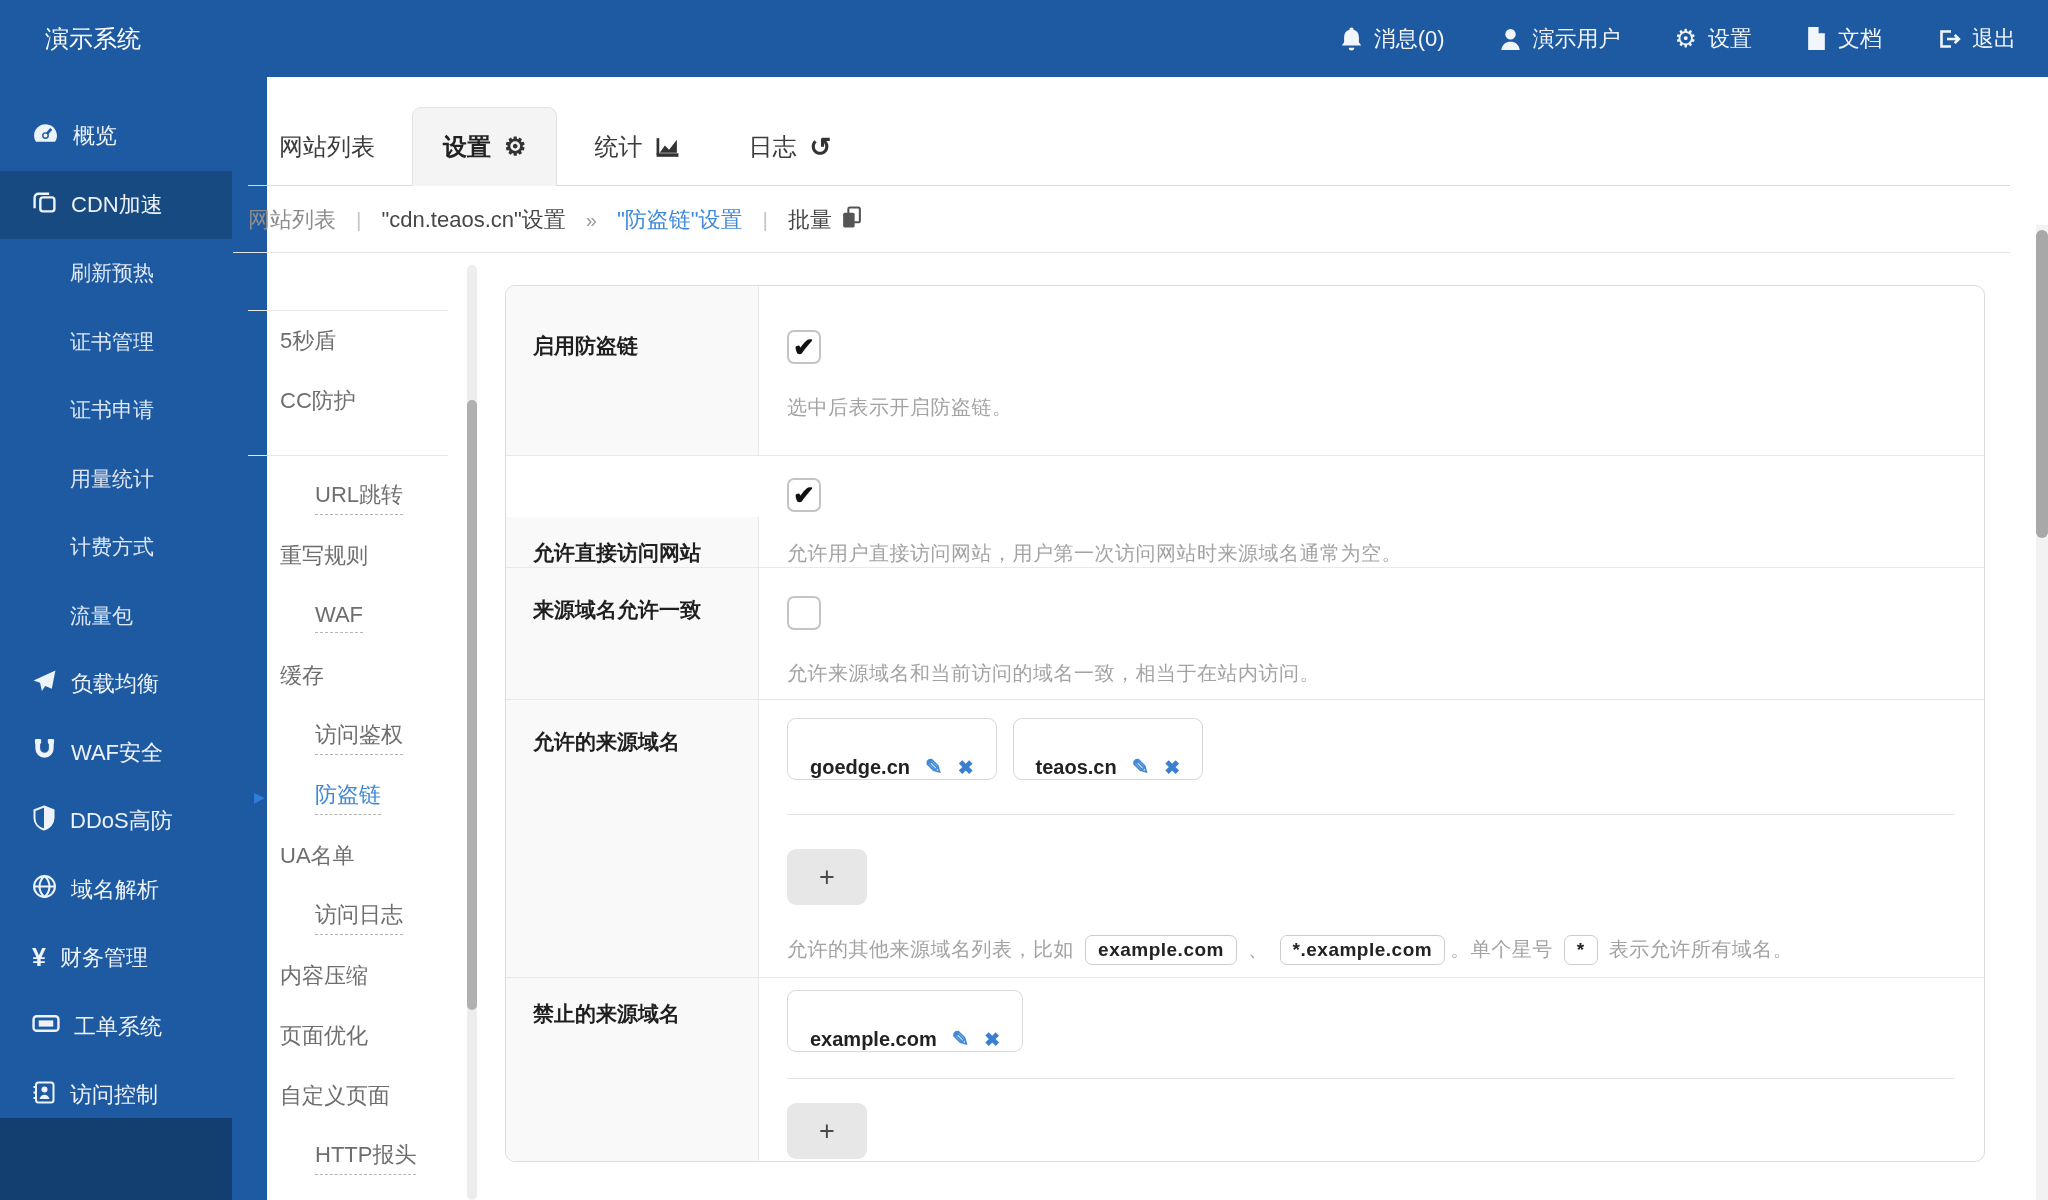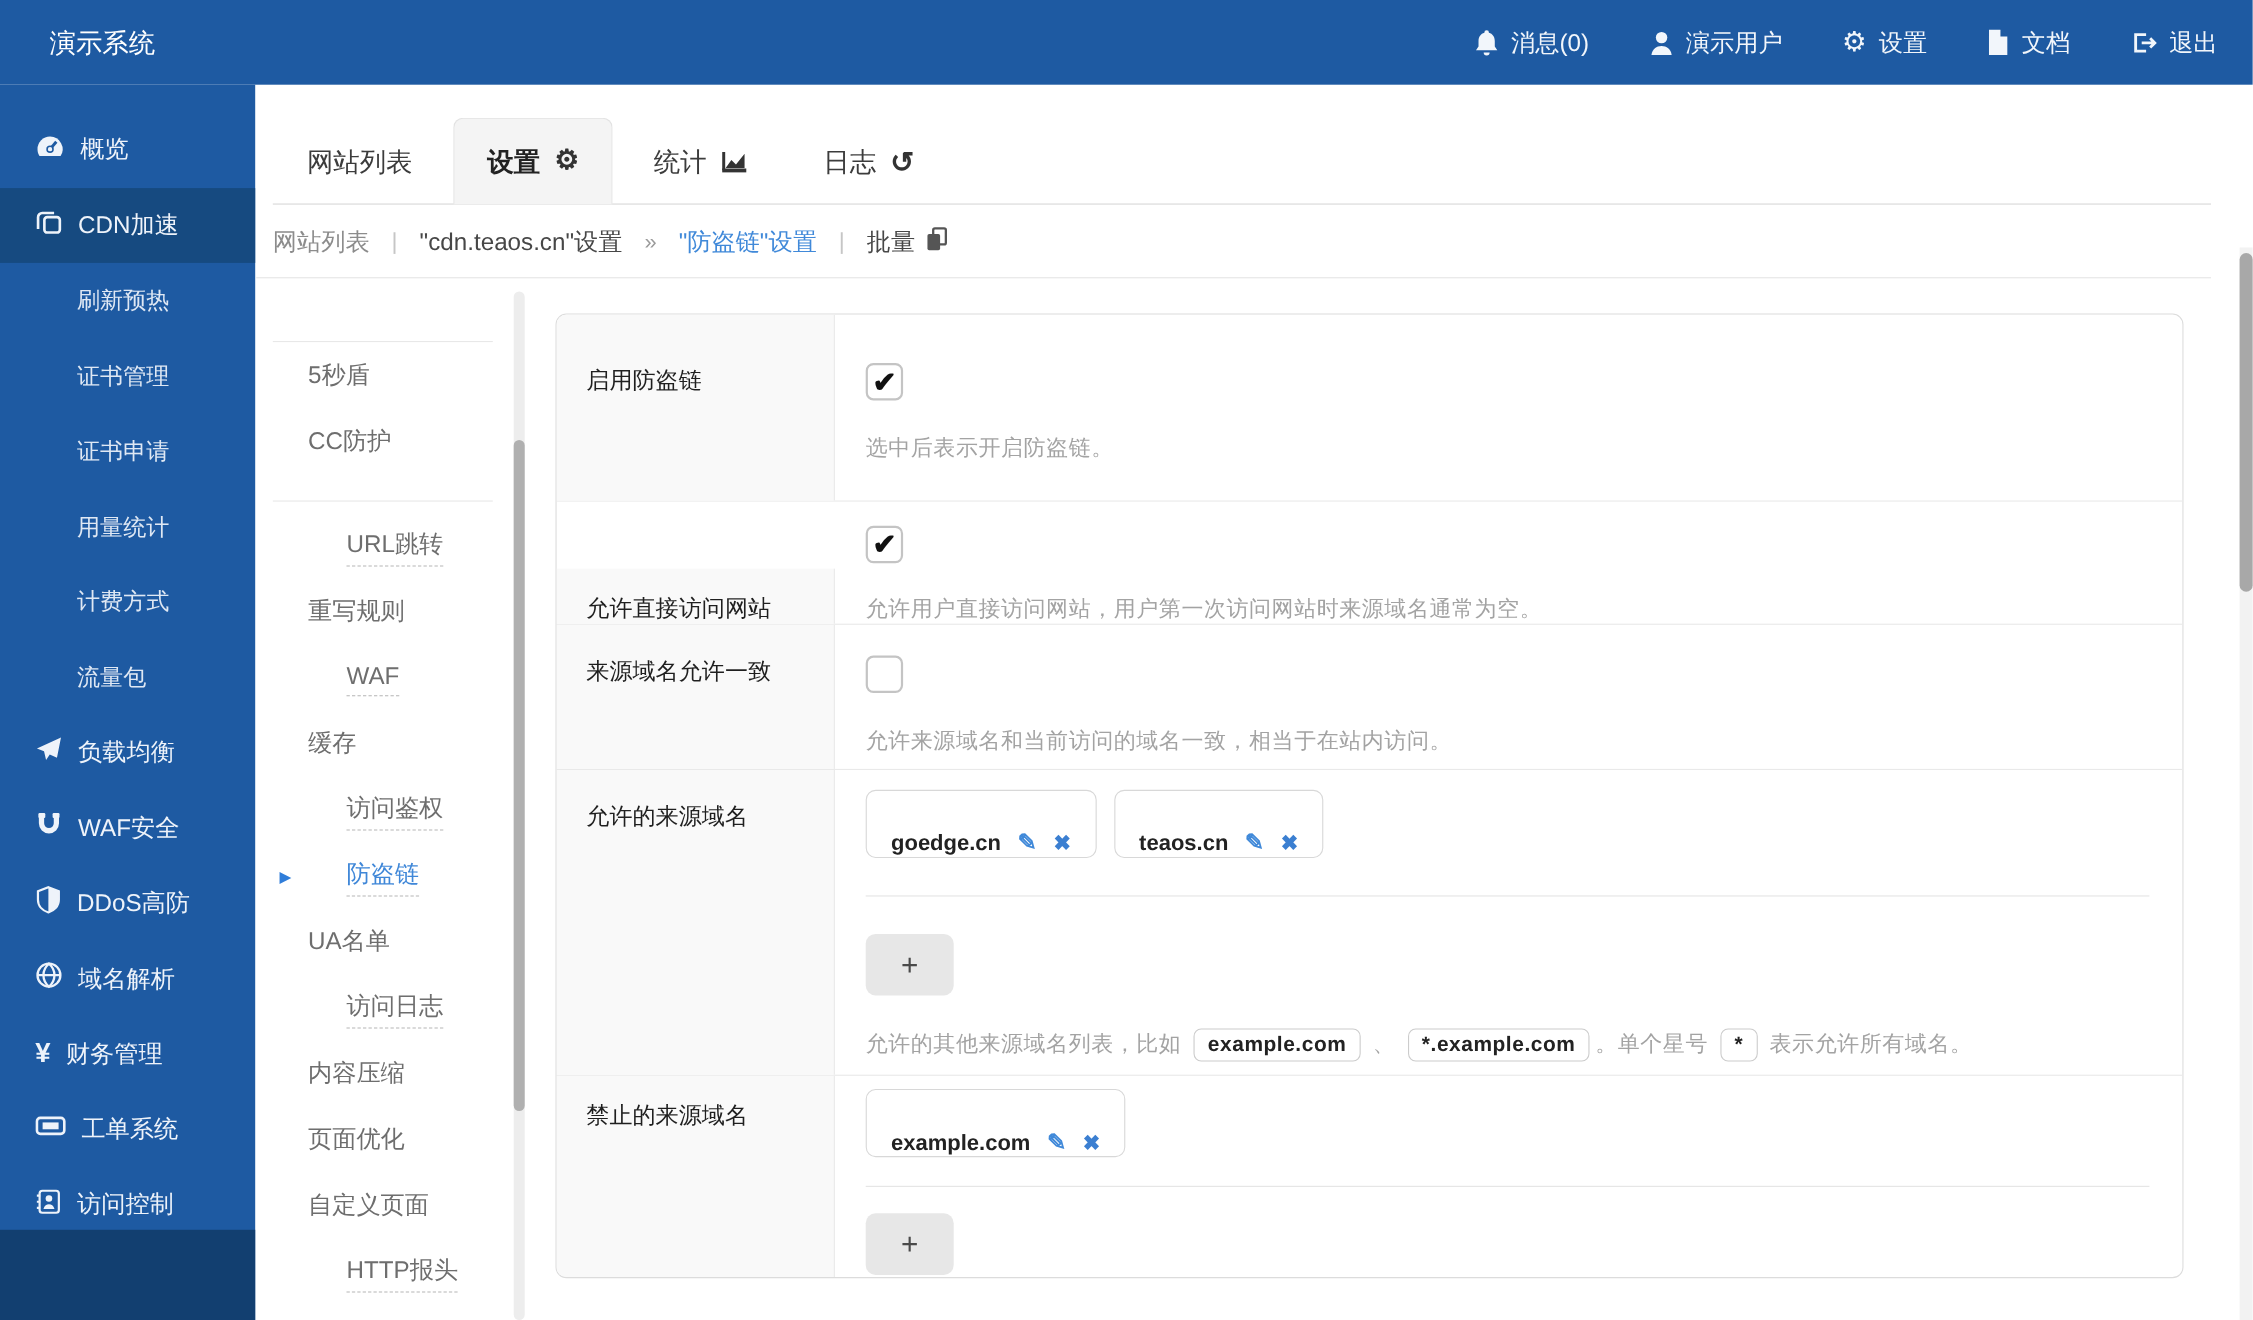--- a/index.html
+++ b/index.html
@@ -8,21 +8,21 @@
   
   .topbar{position:absolute;left:0;top:0;width:2048px;height:77px;background:#1e5aa2;
           display:flex;align-items:center;justify-content:space-between;color:#fff;z-index:5;}
   .brand{display:flex;align-items:center;gap:15px;padding-left:30px;font-size:24px;color:#fff;}
   .brand .ic{display:flex;align-items:center;}
   .topbar-items{display:flex;align-items:center;gap:54px;padding-right:32px;font-size:22px;}
   .topbar-item{display:flex;align-items:center;gap:11px;cursor:pointer;color:#f2f6fb;}
   .topbar-item .ic{display:flex;align-items:center;}
   .gear-glyph{font-size:25px;line-height:1;}
   
-  .sidebar{position:absolute;left:0;top:77px;width:232px;height:1123px;background:#1e5aa2;}
+  .sidebar{position:absolute;left:0;top:77px;width:267px;height:1123px;background:#1e5aa2;}
   .side-item{position:absolute;left:0;width:232px;height:68px;display:flex;align-items:center;
              box-sizing:border-box;padding-left:32px;gap:14px;font-size:22px;color:#eef3fa;cursor:pointer;}
   .side-item.sub{padding-left:70px;color:#dfe8f4;font-size:21px;}
   .side-item.active{background:#164a80;}
   .side-footer{position:absolute;left:0;bottom:0;width:232px;height:82px;background:#123f70;}
   
   .tabs{position:absolute;left:248px;top:107px;height:79px;display:flex;align-items:stretch;gap:6px;z-index:2;}
   .tab{display:flex;align-items:center;gap:13px;padding:0 30px;font-size:24px;color:#3c3c3c;cursor:pointer;
        border:1px solid transparent;}
   .tab.active{background:#f4f4f4;border:1px solid #e2e2e2;border-bottom:1px solid #f4f4f4;
@@ -54,21 +54,21 @@
   .sm-track{position:absolute;left:467px;top:265px;width:10px;height:935px;background:#ededed;border-radius:5px;}
   .sm-thumb{position:absolute;left:467px;top:400px;width:10px;height:610px;background:#b0b0b0;border-radius:5px;}
   .pg-track{position:absolute;left:2036px;top:225px;width:12px;height:975px;background:#f2f2f2;}
   .pg-thumb{position:absolute;left:2036px;top:230px;width:12px;height:308px;background:#a8a8a8;border-radius:6px;}
   
   .form-card{position:absolute;left:505px;top:285px;width:1480px;height:877px;background:#fff;
              border:1px solid #dcdcdc;border-radius:10px;box-sizing:border-box;overflow:hidden;}
   .frow{display:flex;border-bottom:1px solid #e9e9e9;box-sizing:border-box;}
   .frow.last{border-bottom:none;}
   .fl{width:253px;min-width:253px;background:#f9f9f9;border-right:1px solid #e9e9e9;
-      box-sizing:border-box;padding-left:27px;font-size:21px;font-weight:normal;color:#1f1f1f;}
+      box-sizing:border-box;padding-left:27px;font-size:21px;font-weight:bold;color:#1f1f1f;}
   .fv{flex:1;padding-left:28px;padding-right:30px;box-sizing:border-box;}
   .checkbox{width:34px;height:34px;border:2px solid #c4c4c4;border-radius:7px;background:#fff;
             display:flex;align-items:center;justify-content:center;font-size:26px;font-weight:bold;
             color:#111;box-sizing:border-box;cursor:pointer;line-height:1;}
   .desc{color:#a3a3a3;font-size:20px;letter-spacing:.5px;}
   .tagrow{display:flex;gap:16px;}
   .tag{display:inline-flex;align-items:flex-end;gap:15px;height:60px;padding:0 22px;background:#fff;
        border:1px solid #d8d8d8;border-radius:9px;font-size:20px;font-weight:bold;color:#222;}
   .tag .edit{color:#4089d9;font-size:21px;cursor:pointer;}
   .tag .del{color:#3b7fd1;font-size:19px;font-weight:bold;cursor:pointer;}

